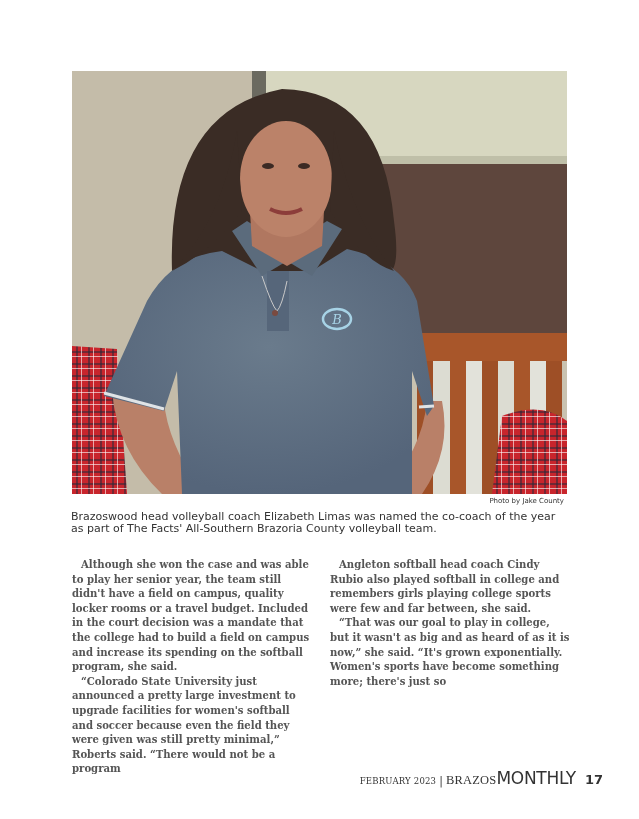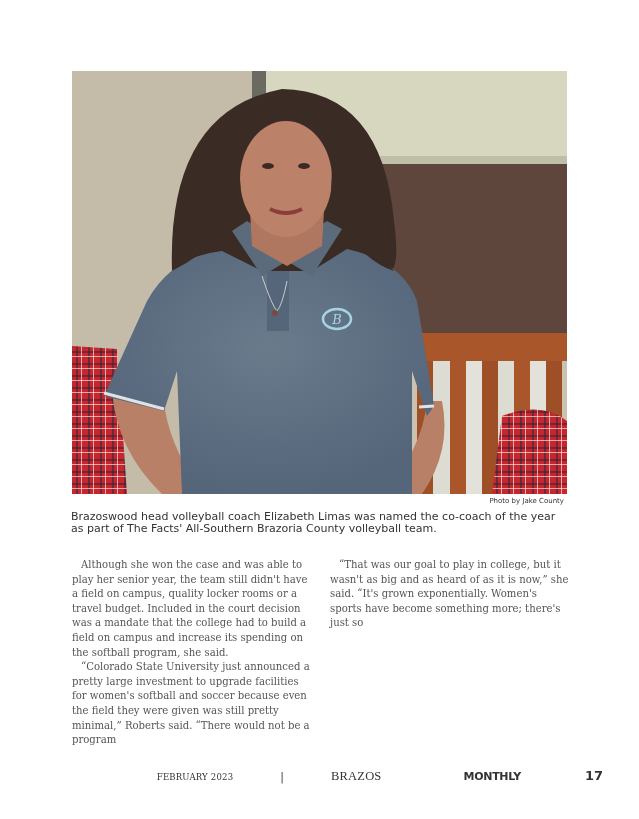--- a/index.html
+++ b/index.html
@@ -18,36 +18,37 @@
     .caption {
       position: absolute; left: 71px; top: 511px; width: 500px;
       font-family: "DejaVu Sans", sans-serif; font-size: 11px; line-height: 12px;
       color: #333;
     }
 
     .col {
       position: absolute; top: 558px; width: 240px;
       font-family: "DejaVu Serif", serif; font-size: 10.1px; line-height: 14.6px;
       color: #555;
+      font-weight: bold;
     }
     .col.left { left: 72px; }
     .col.right { left: 330px; }
     .col p { margin: 0; text-indent: 9px; }
     .col p.noindent { text-indent: 0; }
 
     .folio {
       position: absolute; right: 36px; top: 768px;
       white-space: nowrap; color: #333;
-      display: flex; align-items: baseline; gap: 44px;
+      display: flex; align-items: baseline;
     }
     .folio .month { font-family: "DejaVu Serif", serif; font-size: 8.5px; letter-spacing: 0.2px; }
     .folio .sep { font-family: "DejaVu Serif", serif; font-size: 11px; margin: 0 3px; }
     .folio .brand-a { font-family: Liberation Serif, serif; font-size: 12.5px; letter-spacing: 0.2px; }
-    .folio .brand-b { font-family: "DejaVu Sans", sans-serif; font-weight: bold; font-size: 11px; letter-spacing: -0.3px; margin-left: 38px; }
-    .folio .page { font-family: "DejaVu Sans", sans-serif; font-weight: bold; font-size: 13px; margin-left: 20px; }
+    .folio .brand-b { font-family: "DejaVu Sans", sans-serif; font-weight: normal; font-size: 17px; letter-spacing: -0.3px; }
+    .folio .page { font-family: "DejaVu Sans", sans-serif; font-weight: bold; font-size: 13px; margin-left: 9px; }
   </style>
 </head>
 <body>
 
 <div class="photo" title="Portrait of Brazoswood head volleyball coach Elizabeth Limas in a gray polo shirt seated on a wooden bench with red plaid pillows">
   <svg viewBox="0 0 495 423" preserveAspectRatio="none" xmlns="http://www.w3.org/2000/svg">
     <defs>
       <pattern id="plaid" width="12" height="12" patternUnits="userSpaceOnUse">
         <rect width="12" height="12" fill="#c8252c"></rect>
         <rect x="0" y="4" width="12" height="2" fill="#2a2a3a" opacity="0.55"></rect>
@@ -114,20 +115,21 @@
 
 <div class="credit">Photo by Jake County</div>
 <div class="caption">Brazoswood head volleyball coach Elizabeth Limas was named the co-coach of the year as part of The Facts' All-Southern Brazoria County volleyball team.</div>
 
 <div class="col left">
   <p>Although she won the case and was able to play her senior year, the team still didn't have a field on campus, quality locker rooms or a travel budget. Included in the court decision was a mandate that the college had to build a field on campus and increase its spending on the softball program, she said.</p>
   <p>“Colorado State University just announced a pretty large investment to upgrade facilities for women's softball and soccer because even the field they were given was still pretty minimal,” Roberts said. “There would not be a program</p>
 </div>
 
 <div class="col right">
+  <p>Angleton softball head coach Cindy Rubio also played softball in college and remembers girls playing college sports were few and far between, she said.</p>
   <p>“That was our goal to play in college, but it wasn't as big and as heard of as it is now,” she said. “It's grown exponentially. Women's sports have become something more; there's just so</p>
 </div>
 
 <div class="folio">
   <span class="month">FEBRUARY 2023</span>
   <span class="sep">|</span>
   <span class="brand-a">BRAZOS</span>
     <span class="brand-b">MONTHLY</span>
   <span class="page">17</span>
 </div>

